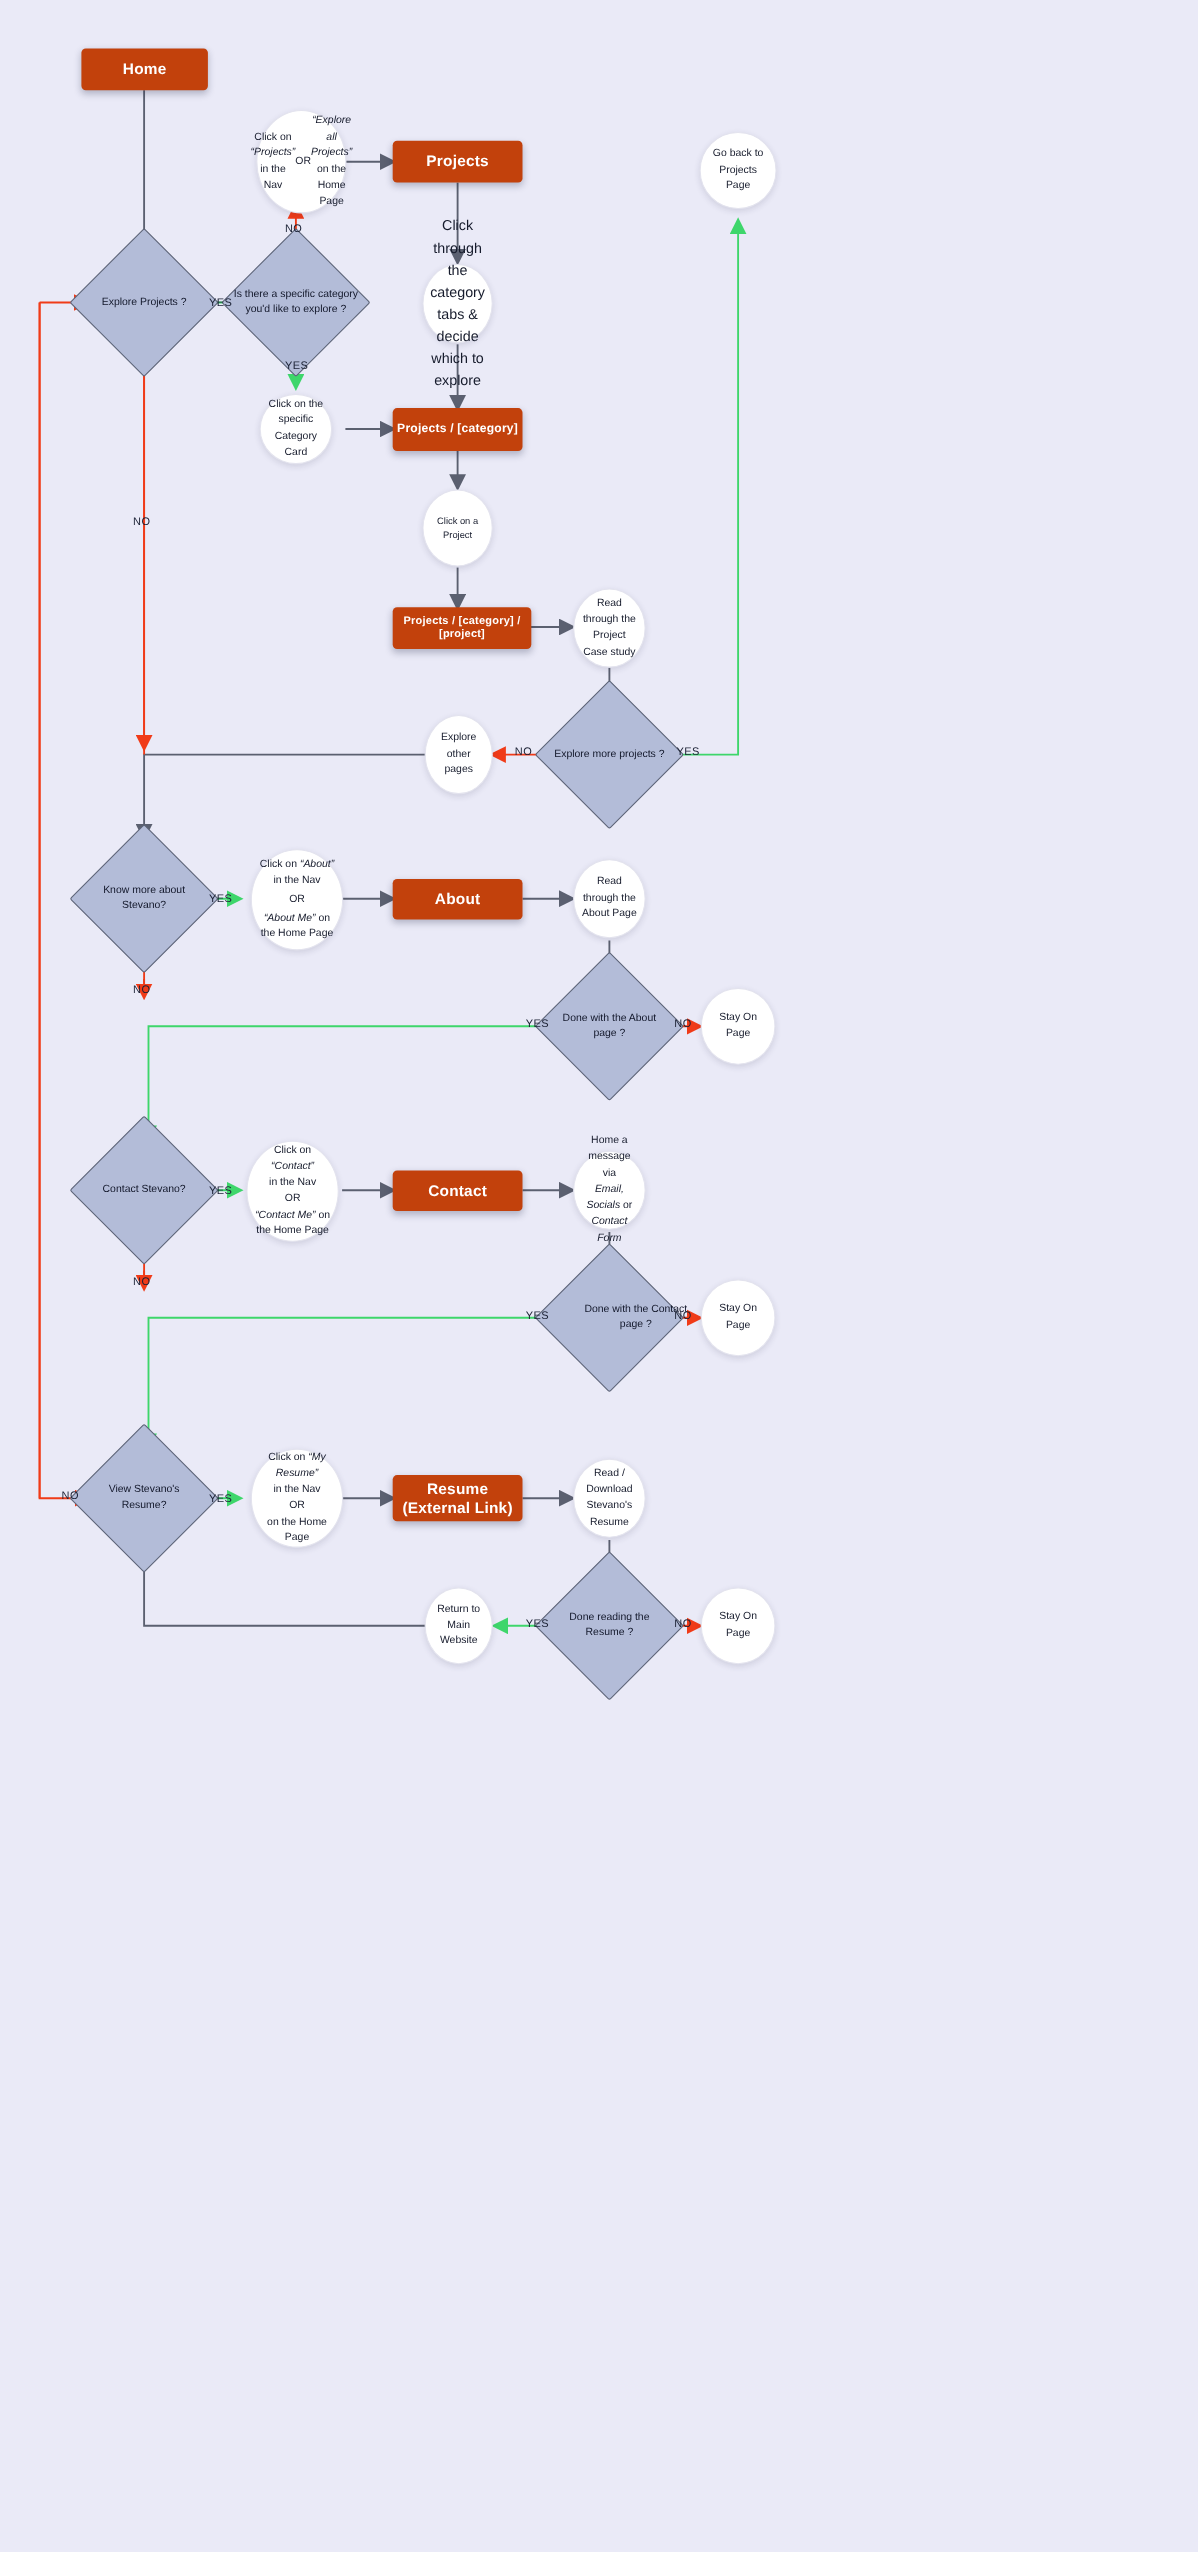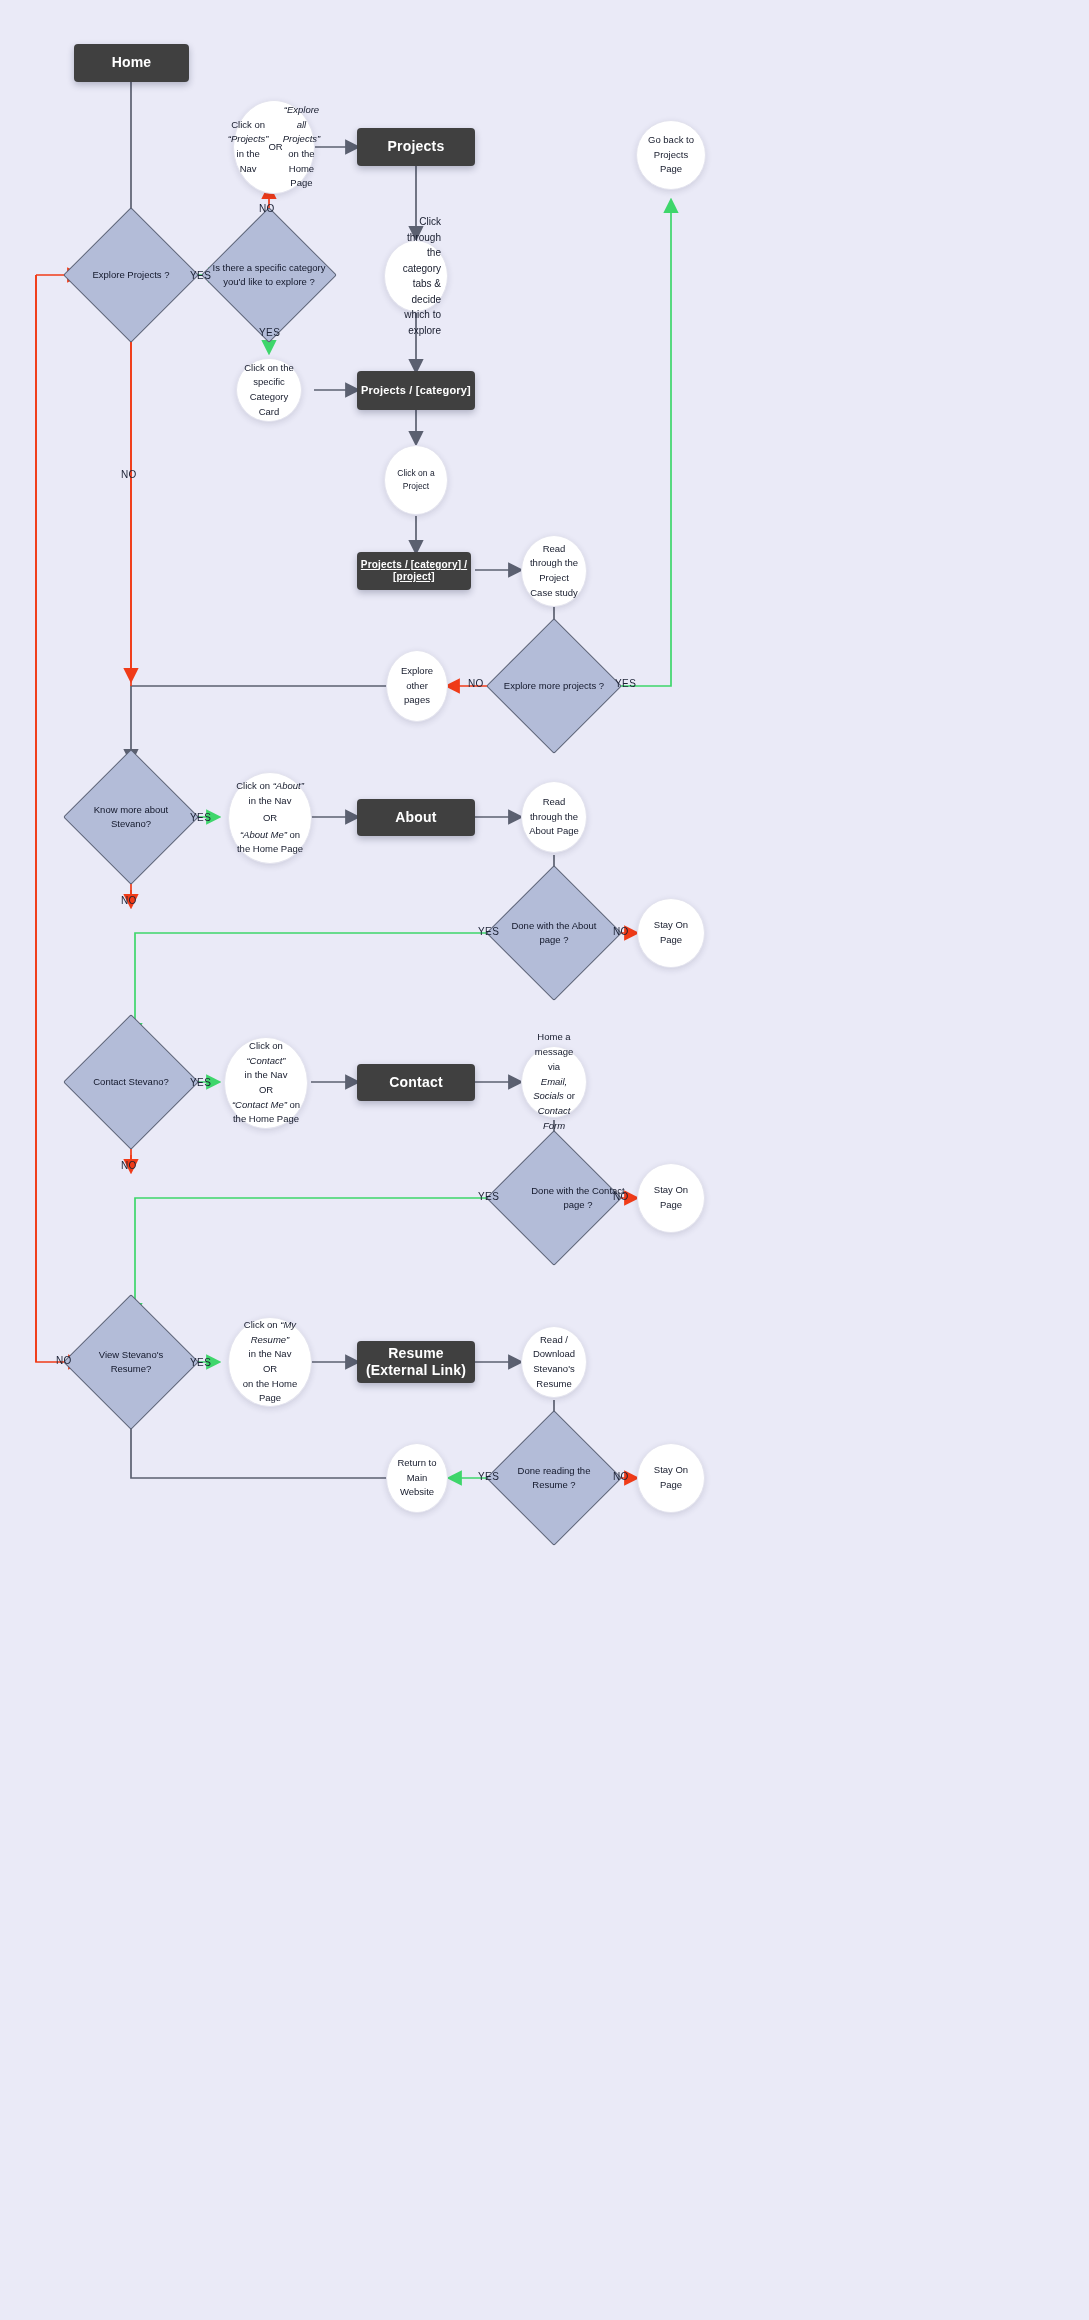--- a/index.html
+++ b/index.html
@@ -9,21 +9,21 @@
     font-family:"Liberation Sans", sans-serif;
     position:relative;overflow:hidden;
   }
   #canvas{position:absolute;inset:0;}
   svg#wires{position:absolute;left:0;top:0;width:1089px;height:2320px;}
 
   .node{position:absolute;box-sizing:border-box;display:flex;align-items:center;justify-content:center;text-align:center;}
 
   
   .page{
-    background:#404040;color:#ffffff;
+    background:#c2410c;color:#ffffff;
     border-radius:4px;
     font-size:14px;font-weight:bold;letter-spacing:.2px;
     box-shadow:0 3px 7px rgba(30,35,70,.28);
     line-height:1.25;
   }
   
   .action{
     background:#ffffff;border:1px solid #e3e3ee;border-radius:50%;
     color:#161b2c;font-size:9.5px;line-height:1.55;
     box-shadow:0 2px 6px rgba(40,45,80,.14);
@@ -168,21 +168,21 @@
   </div>
 
   <div class="node page" style="left:357px;top:128px;width:118px;height:38px;">
     <span>Projects</span>
   </div>
 
   <div class="node page" style="left:357px;top:371px;width:118px;height:39px;">
     <span style="font-size:11px;">Projects / [category]</span>
   </div>
 
-  <div class="node page" style="left:357px;top:552px;width:114px;height:38px;text-decoration:underline;">
+  <div class="node page" style="left:357px;top:552px;width:126px;height:38px;">
     <span style="font-size:10px;">Projects / [category] / [project]</span>
   </div>
 
   <div class="node page" style="left:357px;top:799px;width:118px;height:37px;">
     <span>About</span>
   </div>
 
   <div class="node page" style="left:357px;top:1064px;width:118px;height:37px;">
     <span>Contact</span>
   </div>
@@ -203,21 +203,21 @@
     <div>
       <i>“Explore all Projects”</i><span> on the Home Page</span>
     </div>
   </div>
 
   <div class="node action" style="left:636px;top:120px;width:70px;height:70px;">
     <span>Go back to Projects Page</span>
   </div>
 
   <div class="node action" style="left:384px;top:240px;width:64px;height:72px;">
-    <span style="font-size:10px;text-align:right;">Click through the category tabs &amp; decide which to explore</span>
+    <span style="font-size:13px;">Click through the category tabs &amp; decide which to explore</span>
   </div>
 
   <div class="node action" style="left:236px;top:358px;width:66px;height:64px;">
     <span>Click on the specific Category Card</span>
   </div>
 
   <div class="node action" style="left:384px;top:445px;width:64px;height:70px;">
     <span style="font-size:8.5px;">Click on a Project</span>
   </div>
 

